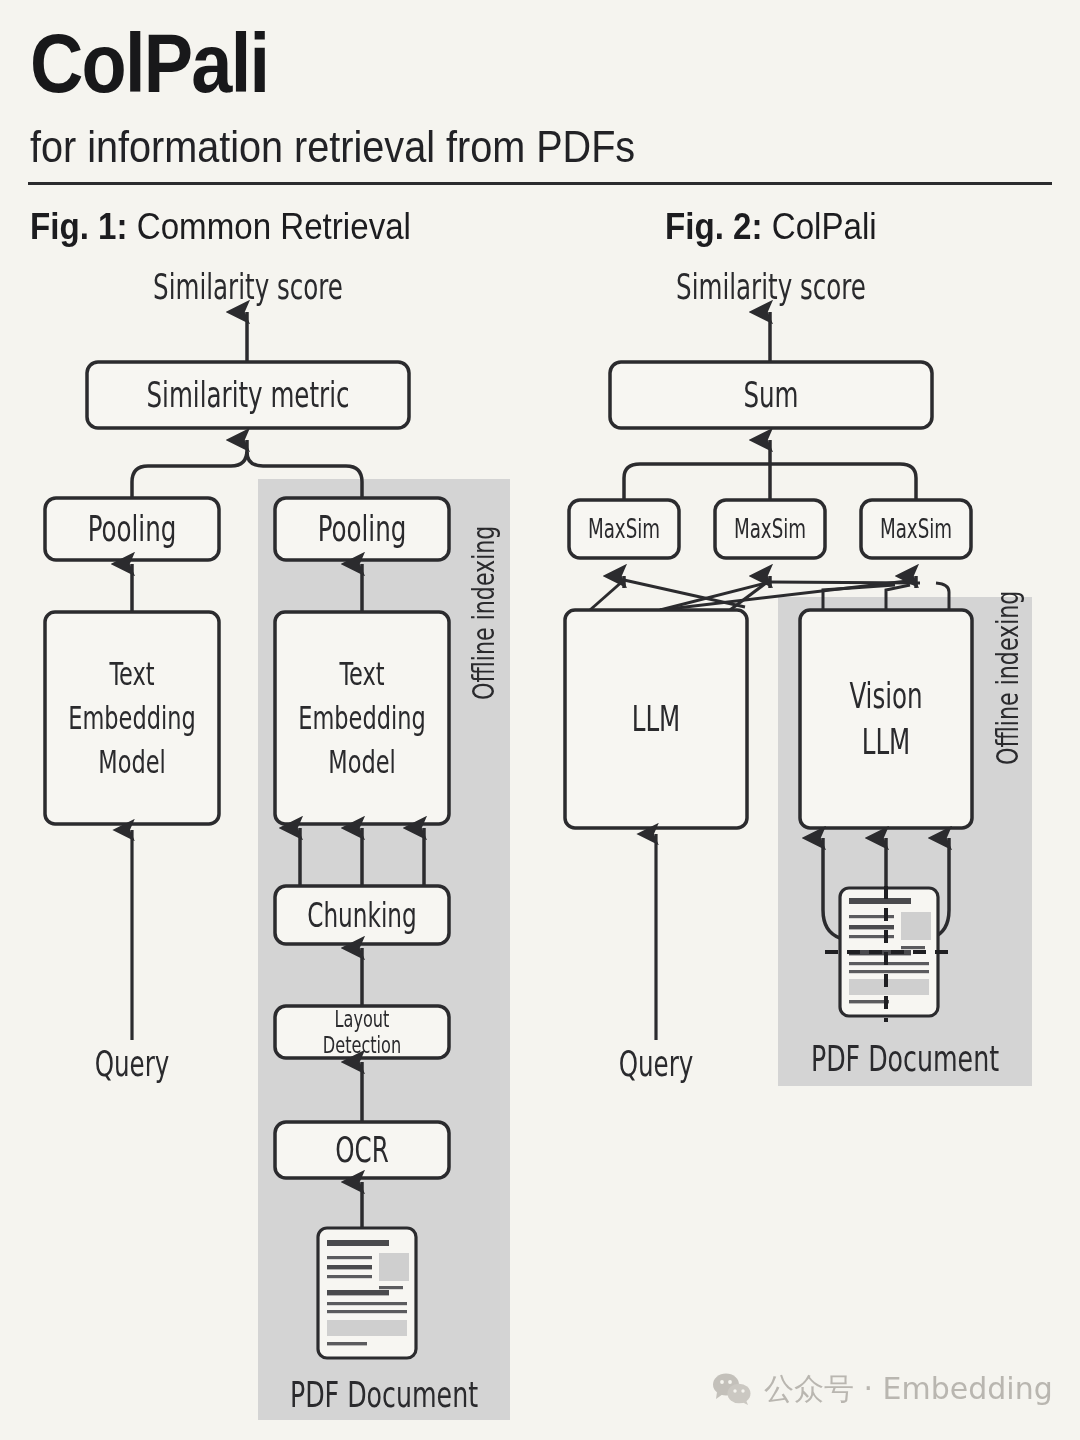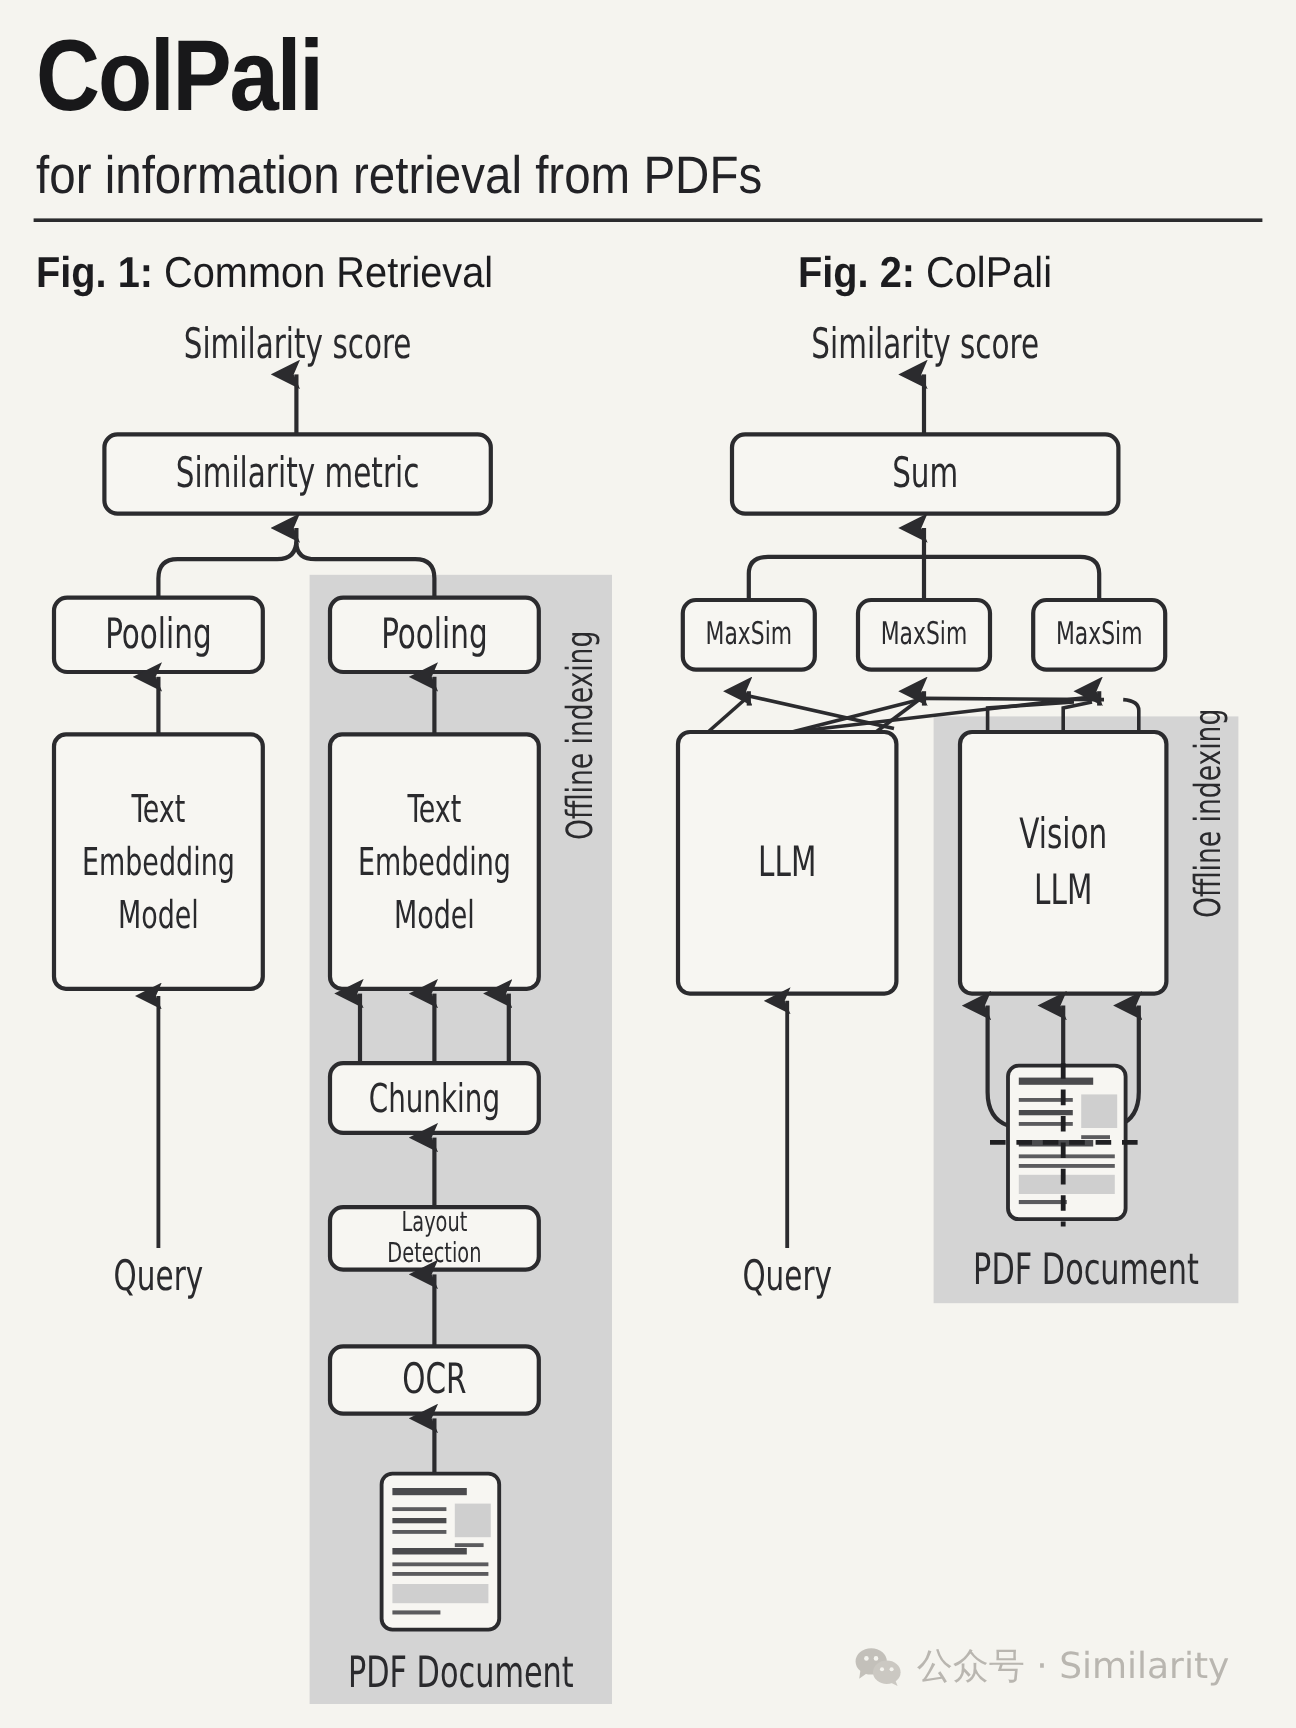--- a/index.html
+++ b/index.html
@@ -235,16 +235,16 @@
     <svg width="40" height="34" viewBox="0 0 40 34">
       <ellipse cx="14" cy="12.5" rx="13" ry="11" fill="#c3c0ba"></ellipse>
       <path d="M5 20 L4 27 L11 22 Z" fill="#c3c0ba"></path>
       <ellipse cx="27" cy="21.5" rx="11.5" ry="9.8" fill="#cbc8c2"></ellipse>
       <path d="M34 28 L36 33 L30 30 Z" fill="#cbc8c2"></path>
       <circle cx="10" cy="10" r="1.9" fill="#f5f4ef"></circle>
       <circle cx="18" cy="10" r="1.9" fill="#f5f4ef"></circle>
       <circle cx="23" cy="19" r="1.7" fill="#f5f4ef"></circle>
       <circle cx="31" cy="19" r="1.7" fill="#f5f4ef"></circle>
     </svg>
-    <span>公众号 · Similarity</span>
+    <span>公众号 · Embedding</span>
   </div>
 
 </div>
 
 </body></html>

